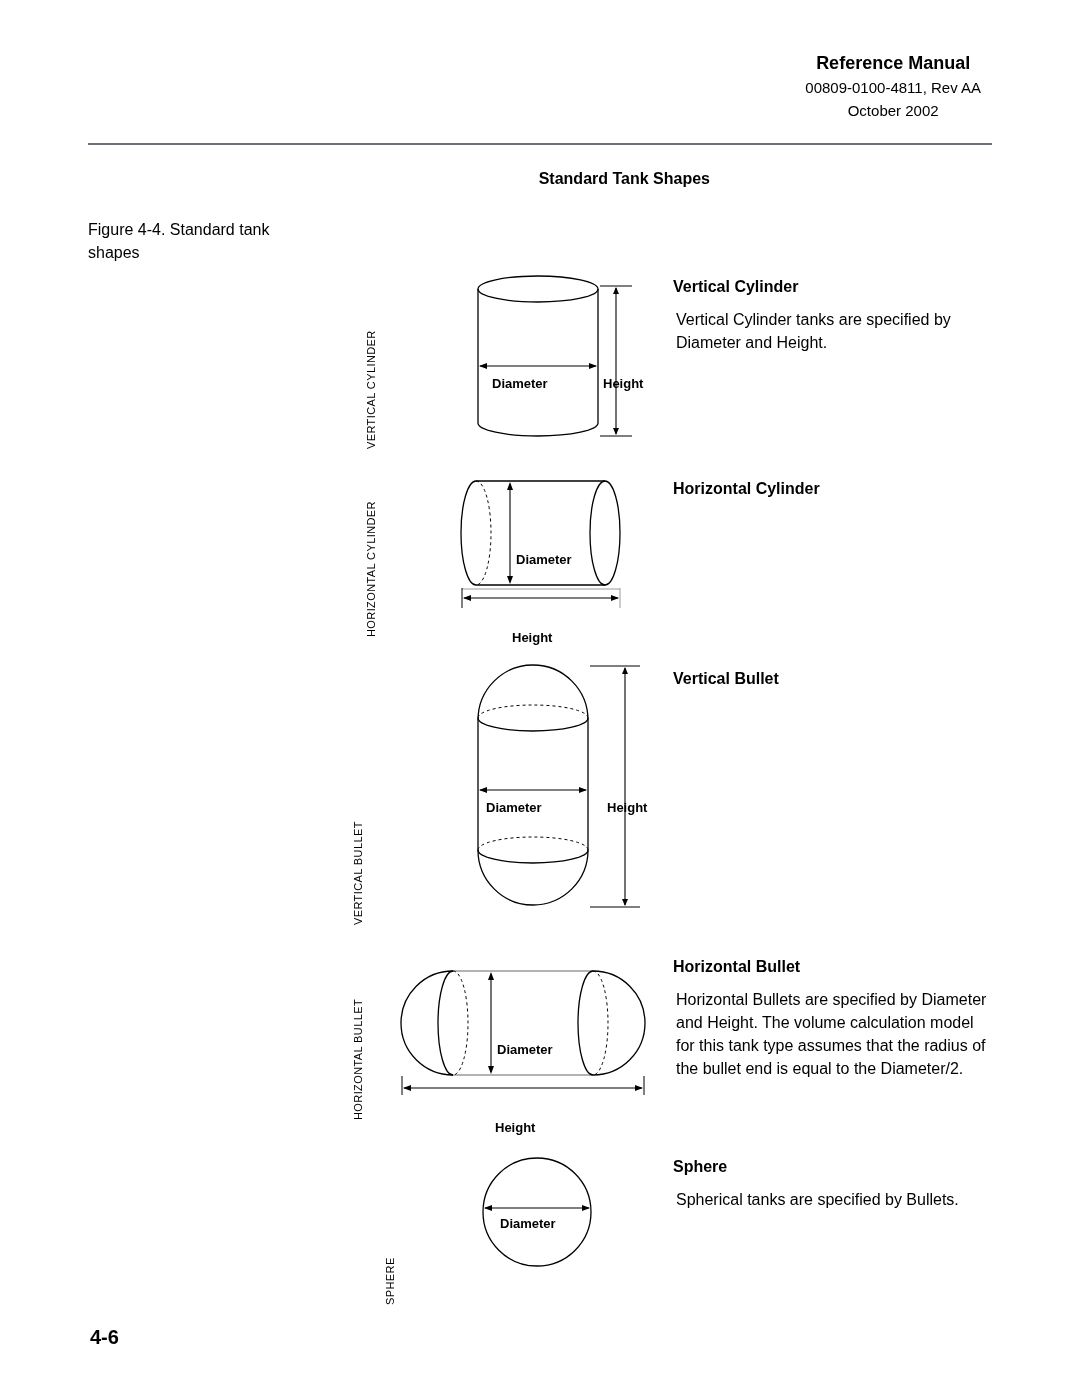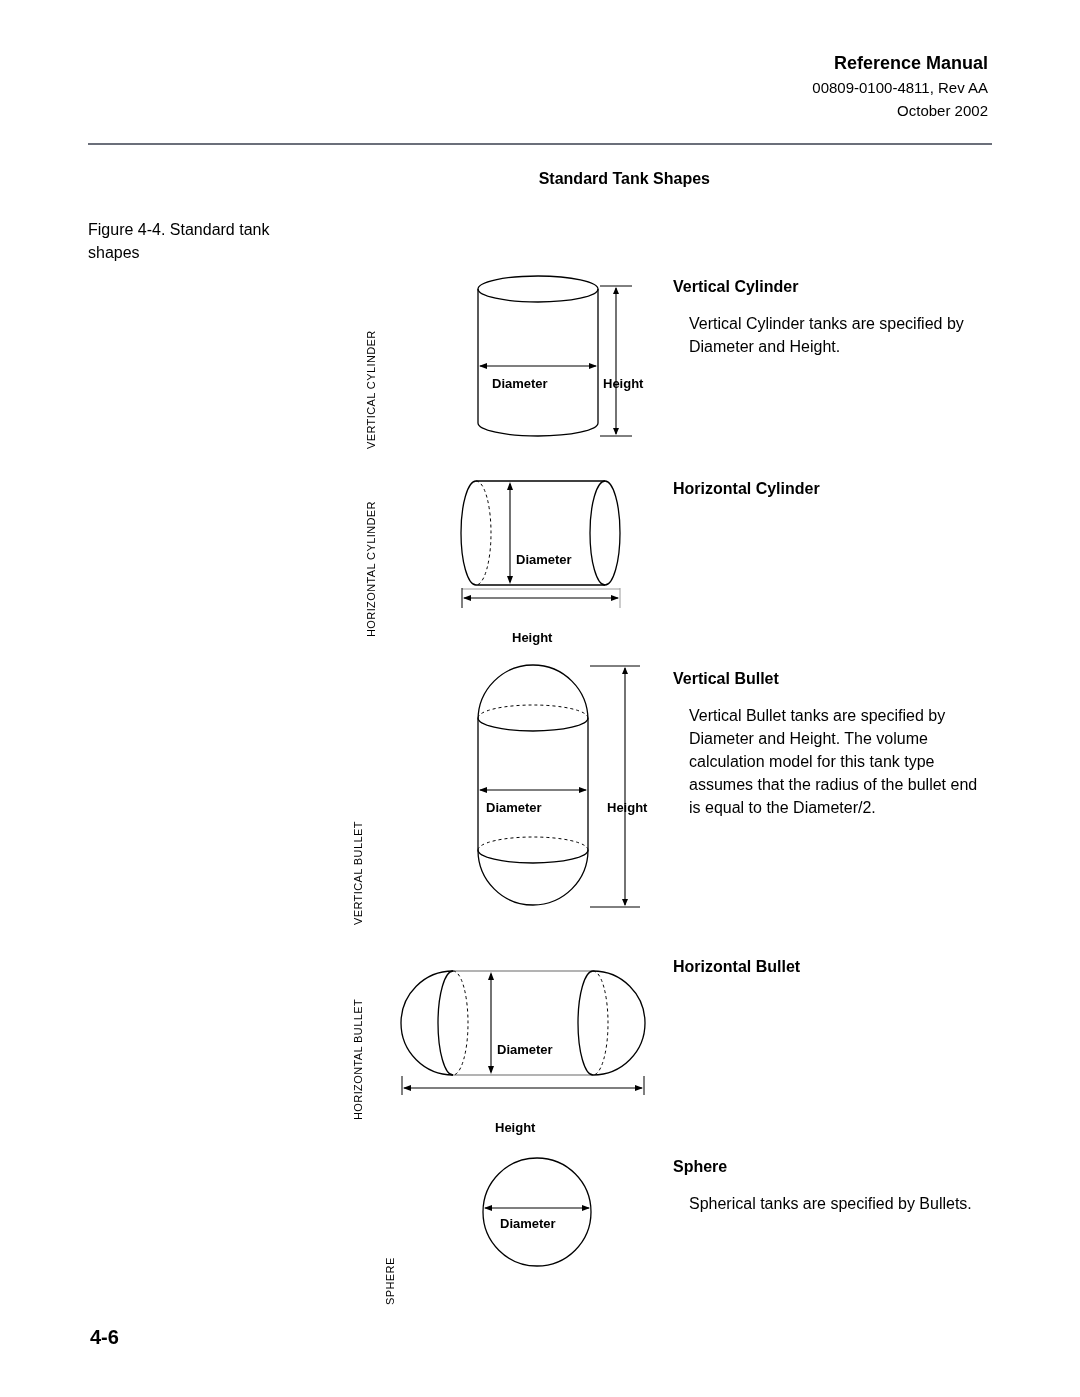--- a/index.html
+++ b/index.html
@@ -28,23 +28,23 @@
     position: absolute;
     left: 0;
     top: 32px;
     font-size: 31px;
     font-weight: bold;
     letter-spacing: -0.2px;
     white-space: nowrap;
   }
   .header-right {
     position: absolute;
-    right: 4px;
+    right: 11px;
     top: 0;
-    text-align: right;
+    text-align: center;
   }
   .manual-label {
     font-size: 18px;
     font-weight: bold;
     line-height: 26px;
   }
   .doc-number {
     font-size: 15px;
     line-height: 23px;
   }
@@ -100,21 +100,21 @@
     width: 325px;
   }
   .desc-title {
     font-size: 16px;
     font-weight: bold;
     margin: 0 0 12px 0;
   }
   .desc-body {
     font-size: 16px;
     line-height: 23px;
-    margin: 16px;
+    margin: 3px;
   }
 
   
   .diagram {
     position: absolute;
   }
   .diagram svg { display: block; overflow: visible; }
 
   .dim-label {
     position: absolute;
@@ -247,21 +247,20 @@
       <path d="M165,7 L162,14 L168,14 Z" fill="#000" stroke="none"></path>
       <path d="M165,246 L162,239 L168,239 Z" fill="#000" stroke="none"></path>
     </g>
   </svg>
   <div class="dim-label" style="left:26px; top:112px;">Diameter</div>
   <div class="dim-label" style="left:147px; top:112px;">Height</div>
 </div>
 
 <div class="desc-block" style="top:670px;">
   <p class="desc-title">Vertical Bullet</p>
-  <p class="desc-body">Vertical Bullet tanks are specified by Diameter and Height. The volume calculation model for this tank type assumes that the radius of the bullet end is equal to the Diameter/2.</p>
 </div>
 
 <div class="rot-label" style="left:364px; top:1108px;">HORIZONTAL BULLET</div>
 
 <div class="diagram" style="left:396px; top:962px; width:262px; height:155px;">
   <svg width="262" height="155" viewBox="0 0 262 155">
     <g fill="none" stroke="#000000" stroke-width="1.3">
 
       <path d="M57,9 A52,52 0 0 0 57,113"></path>
 
@@ -286,20 +285,21 @@
       <path d="M7,126 L15,123 L15,129 Z" fill="#000" stroke="none"></path>
       <path d="M247,126 L239,123 L239,129 Z" fill="#000" stroke="none"></path>
     </g>
   </svg>
   <div class="dim-label" style="left:101px; top:52px;">Diameter</div>
   <div class="dim-label" style="left:99px; top:130px;">Height</div>
 </div>
 
 <div class="desc-block" style="top:958px;">
   <p class="desc-title">Horizontal Bullet</p>
+  <p class="desc-body">Horizontal Bullets are specified by Diameter and Height. The volume calculation model for this tank type assumes that the radius of the bullet end is equal to the Diameter/2.</p>
 </div>
 
 <div class="rot-label" style="left:396px; top:1293px;">SPHERE</div>
 
 <div class="diagram" style="left:480px; top:1155px; width:125px; height:120px;">
   <svg width="125" height="120" viewBox="0 0 125 120">
     <g fill="none" stroke="#000000" stroke-width="1.3">
       <circle cx="57" cy="57" r="54"></circle>
 
       <path d="M5,53 L109,53" stroke-width="1.1"></path>

